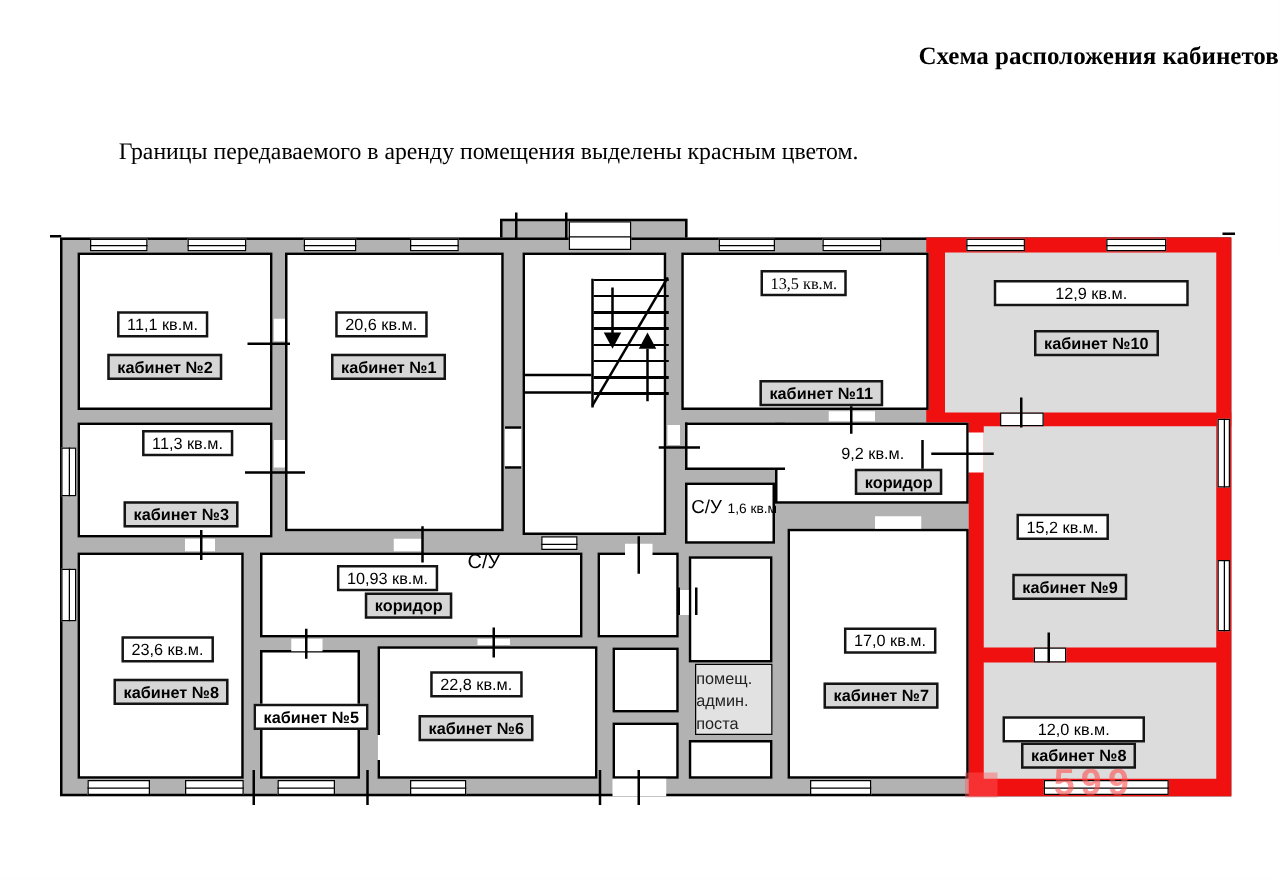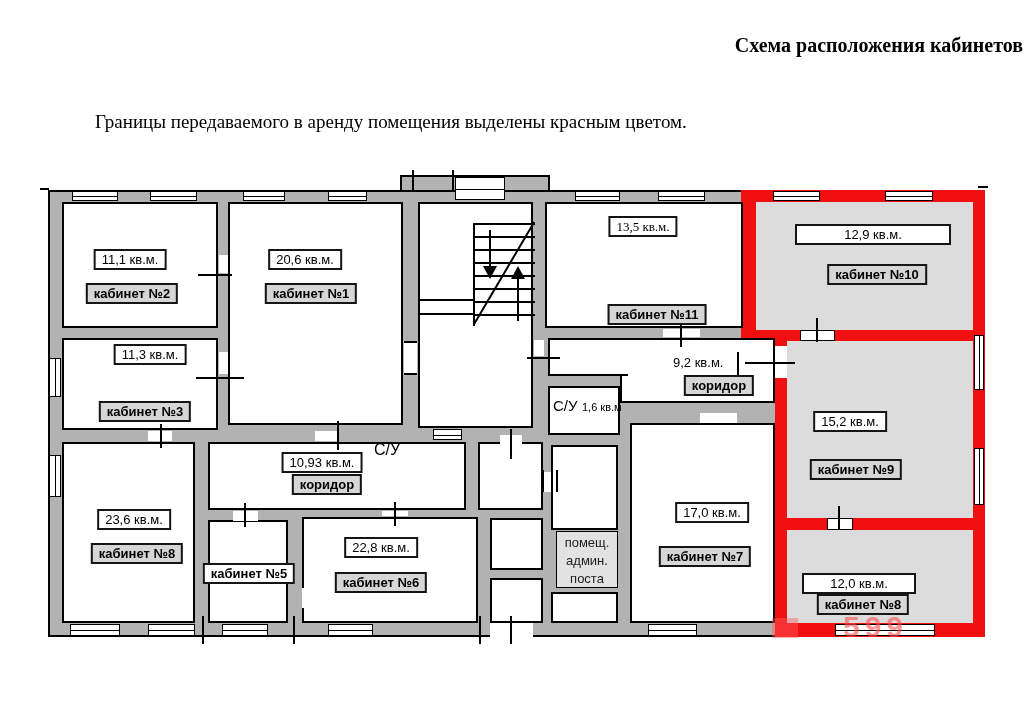--- a/index.html
+++ b/index.html
@@ -14,21 +14,21 @@
   .win{position:absolute;background:#fff;border:1px solid #000;box-sizing:border-box;}
   .wl{position:absolute;left:-1px;right:-1px;top:50%;height:1px;background:#000;}
   .wlv{position:absolute;top:-1px;bottom:-1px;left:50%;width:1px;background:#000;}
   .gap{position:absolute;background:#fff;}
   .tick{position:absolute;background:#000;}
   .lbl{position:absolute;transform:translateX(-50%);border:2px solid #151515;background:#fff;
        font-size:13px;line-height:15px;padding:1px 6px;text-align:center;white-space:nowrap;color:#000;}
   .name{font-weight:bold;background:#d6d6d6;}
   .plain{position:absolute;color:#000;white-space:nowrap;}
   .admin{position:absolute;background:#e2e2e2;border:1px solid #000;box-sizing:border-box;
-         font-size:13px;line-height:18px;text-align:center;color:#222;padding-top:2px;}
+         font-size:13px;line-height:18px;color:#222;padding-top:2px;}
   .wm{position:absolute;color:rgba(255,80,80,.6);font:bold 30px "Liberation Sans",sans-serif;letter-spacing:5px;}
   .wmb{position:absolute;background:rgba(255,90,90,.45);}
   .ln{position:absolute;background:#000;}
 </style>
 </head>
 <body>
 
 <div class="canvas">
 
   <div class="ttl">Схема расположения кабинетов</div>
@@ -182,21 +182,21 @@
   <div class="lbl" style="left:150px;top:344px;">11,3 кв.м.</div>
   <div class="lbl name" style="left:145px;top:383px;margin-top:18px;">кабинет №3</div>
   <div class="lbl" style="left:643px;top:216px;font-family:Liberation Serif, serif;">13,5 кв.м.</div>
   <div class="lbl name" style="left:657px;top:264px;margin-top:40px;">кабинет №11</div>
   <div class="lbl" style="left:873px;top:224px;width:140px;">12,9 кв.м.</div>
   <div class="lbl name" style="left:877px;top:264px;">кабинет №10</div>
   <div class="lbl" style="left:850px;top:411px;">15,2 кв.м.</div>
   <div class="lbl name" style="left:856px;top:459px;">кабинет №9</div>
   <div class="lbl" style="left:134px;top:509px;">23,6 кв.м.</div>
   <div class="lbl name" style="left:137px;top:543px;">кабинет №8</div>
-  <div class="lbl" style="left:322px;top:452px;">10,93 кв.м.</div>
+  <div class="lbl" style="left:310px;top:452px;">10,93 кв.м.</div>
   <div class="lbl name" style="left:327px;top:474px;">коридор</div>
   <div class="lbl" style="left:381px;top:537px;">22,8 кв.м.</div>
   <div class="lbl name" style="left:381px;top:572px;">кабинет №6</div>
   <div class="lbl" style="left:249px;top:563px;font-weight:bold;text-align:center;">кабинет №5</div>
   <div class="lbl" style="left:712px;top:502px;">17,0 кв.м.</div>
   <div class="lbl name" style="left:705px;top:546px;">кабинет №7</div>
   <div class="lbl" style="left:859px;top:573px;width:98px;">12,0 кв.м.</div>
   <div class="lbl name" style="left:863px;top:594px;">кабинет №8</div>
   <div class="plain" style="left:673px;top:355px;font-size:13px;">9,2 кв.м.</div>
   <div class="lbl name" style="left:719px;top:375px;">коридор</div>

